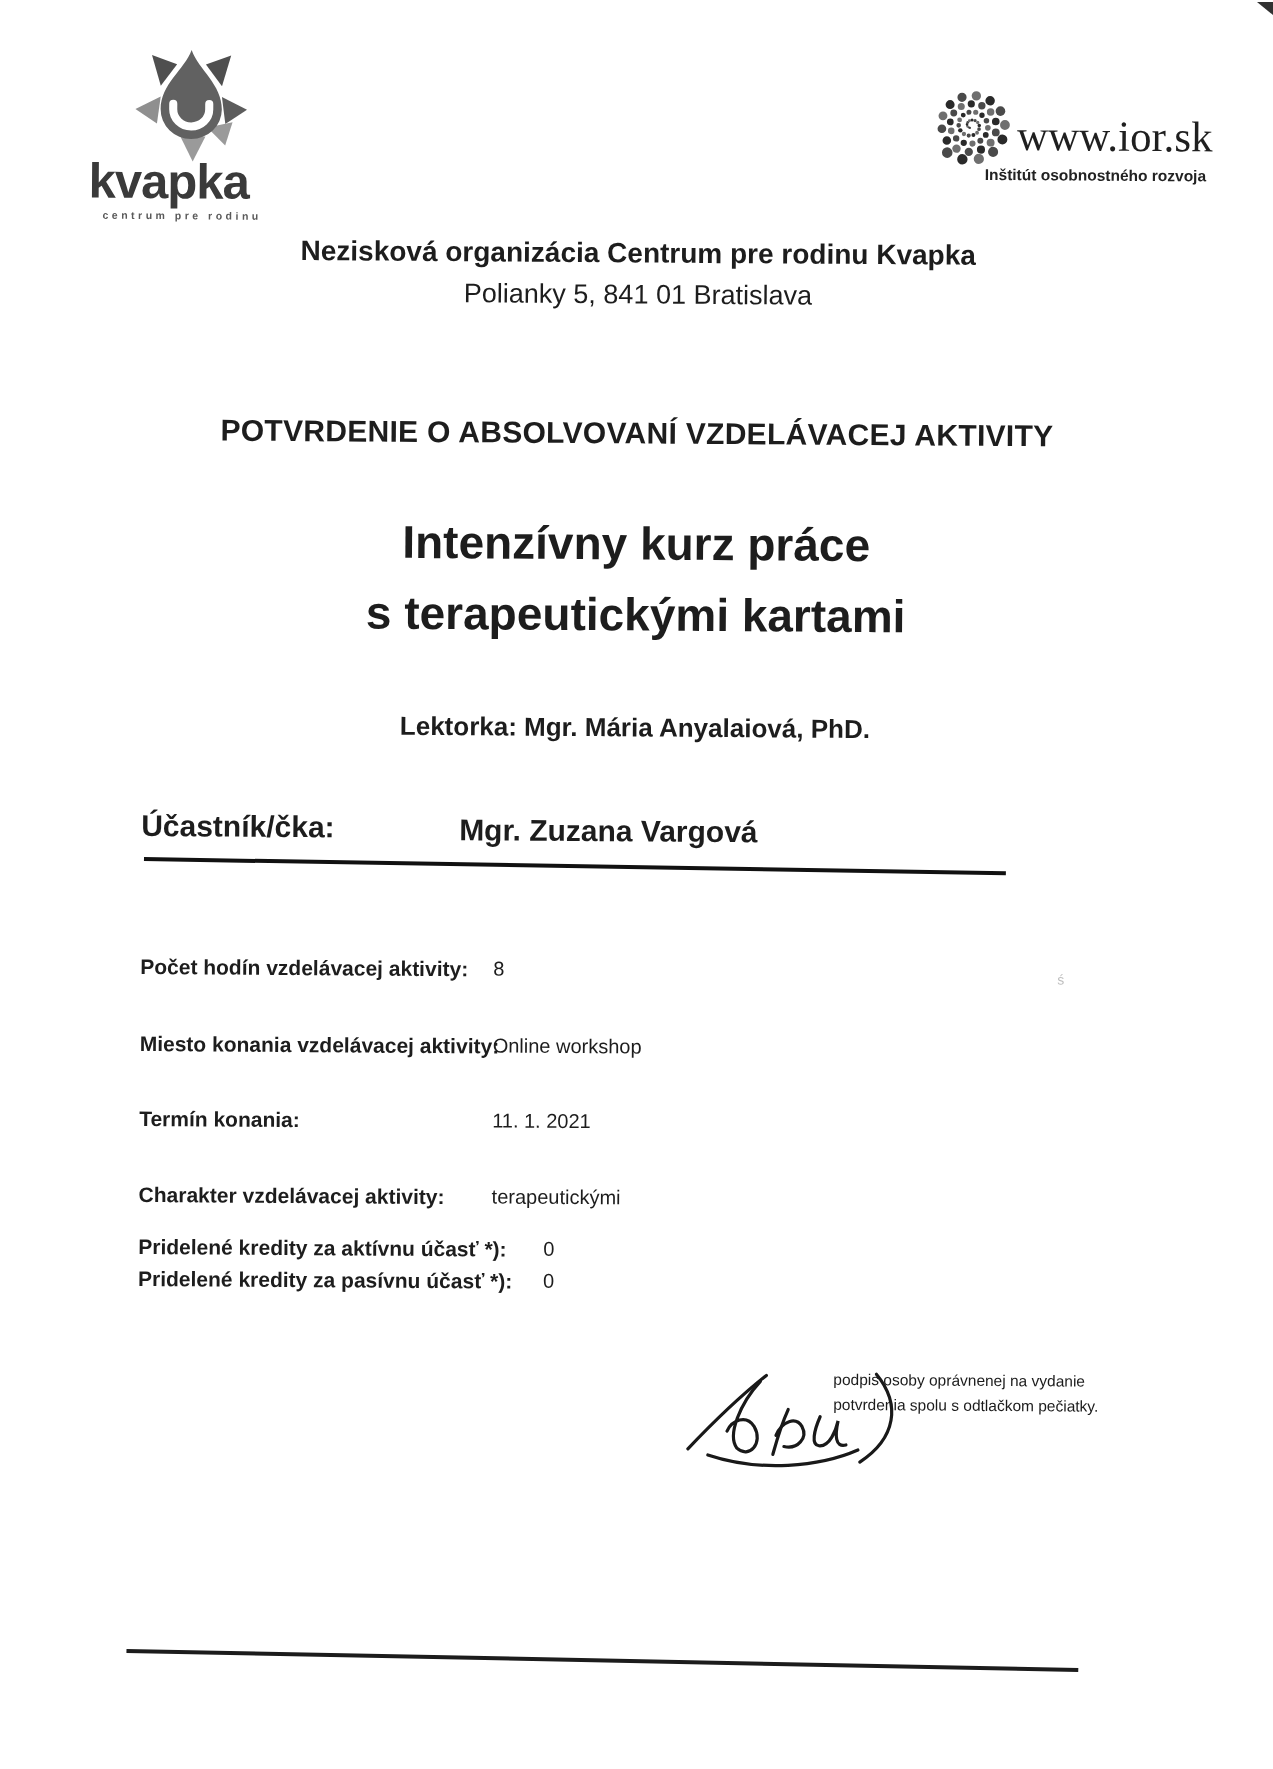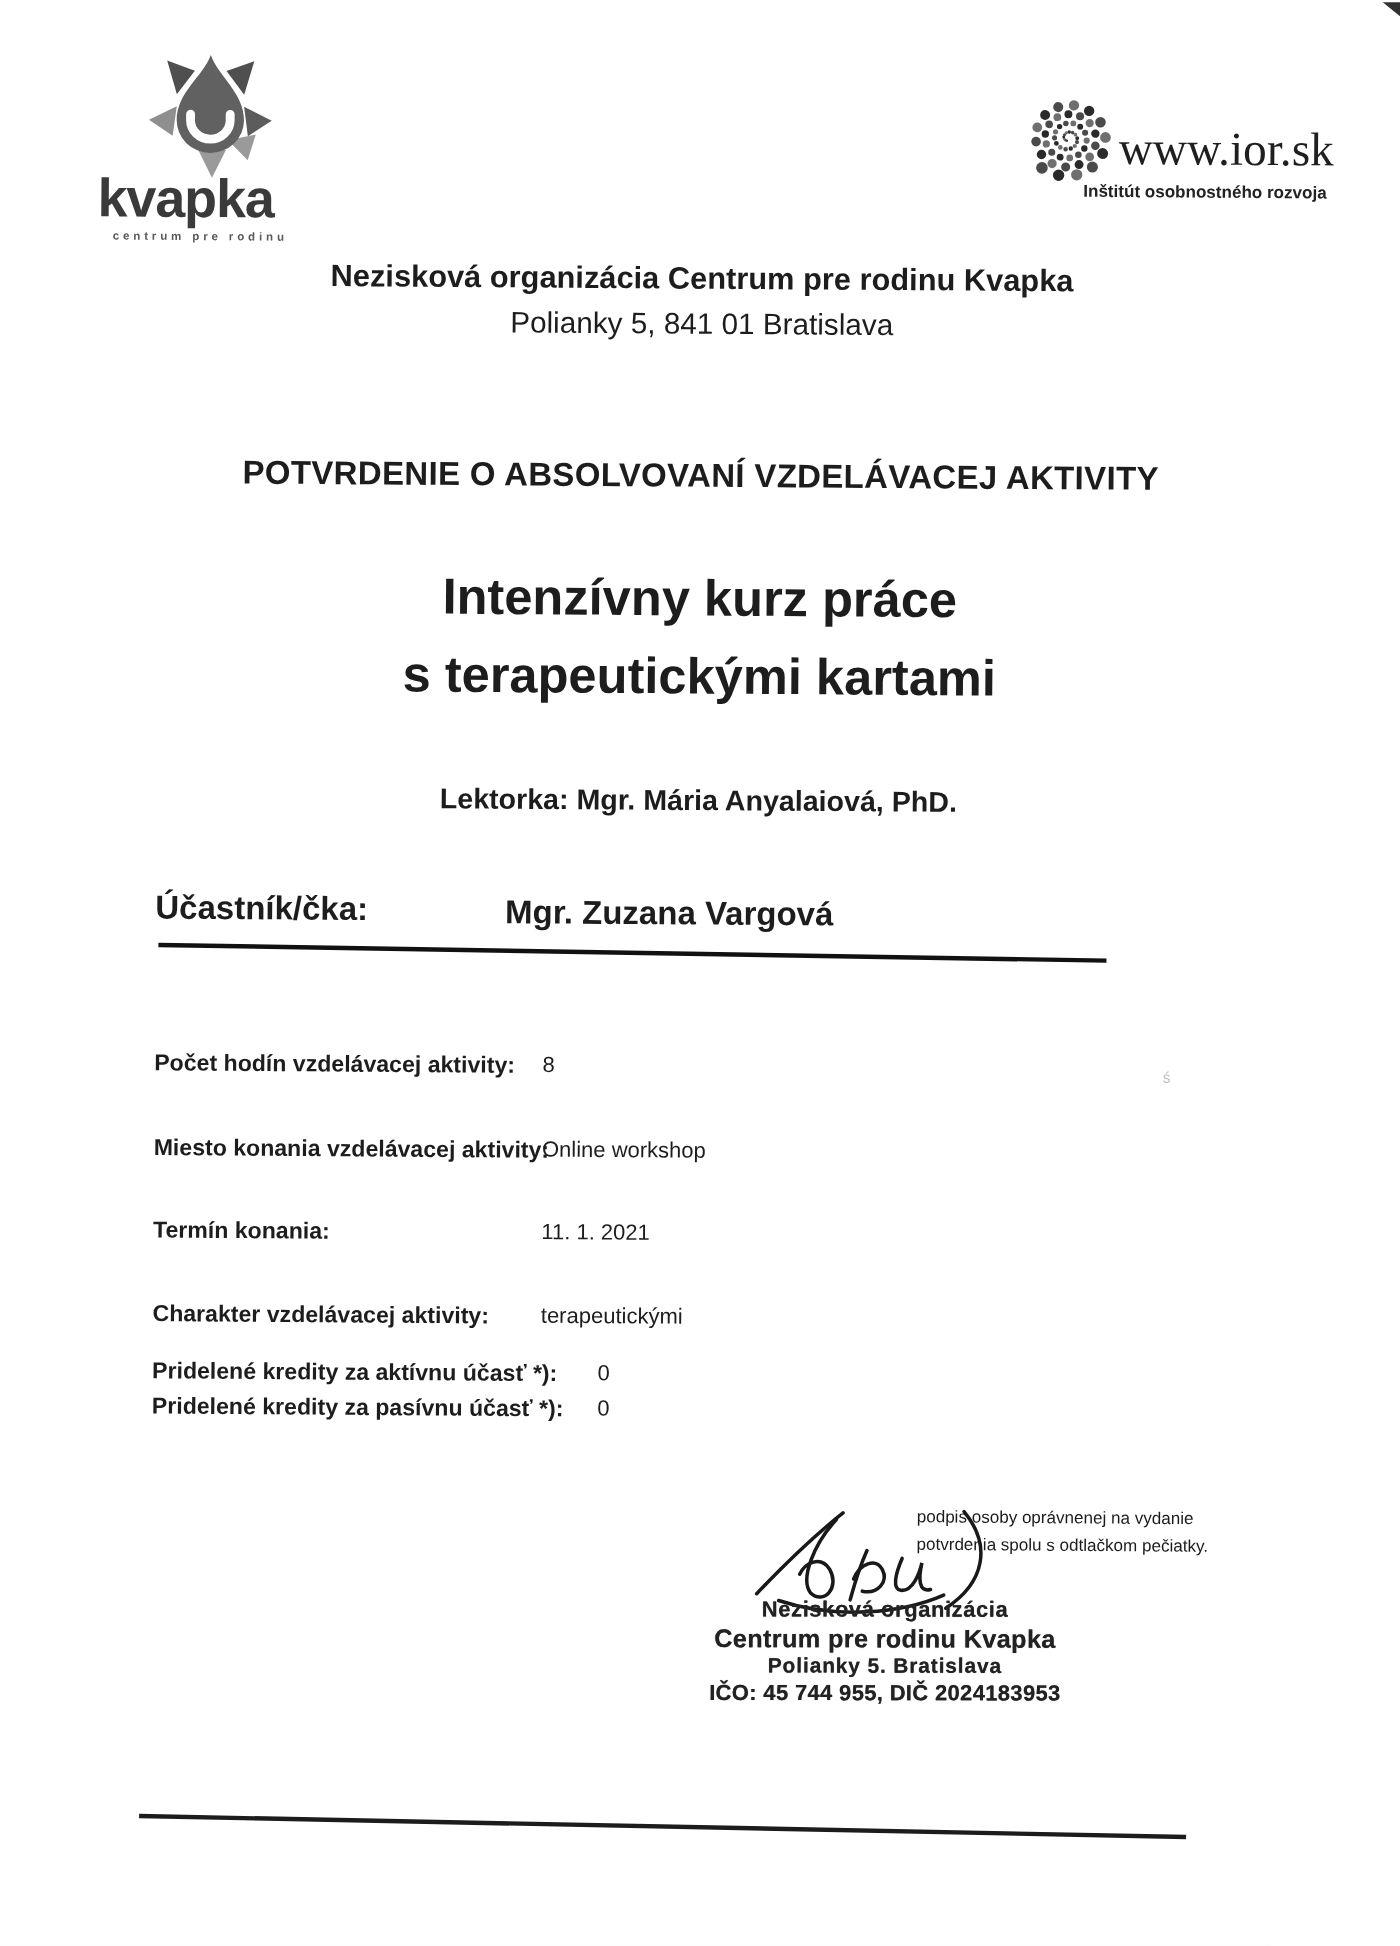--- a/index.html
+++ b/index.html
@@ -185,26 +185,20 @@
         <path d="M8,80 C38,48 66,22 86,6"></path>
         <path d="M80,12 C60,34 47,66 57,79 C69,90 84,74 74,57 C66,45 52,51 47,62"></path>
         <path d="M108,40 C100,58 96,74 93,85"></path>
         <path d="M96,66 C102,51 116,47 122,57 C128,68 118,80 104,77"></path>
         <path d="M140,47 C134,61 131,75 139,76 C150,77 156,60 158,51 C155,65 155,78 166,75"></path>
         <path d="M196,4 C221,34 216,68 180,92"></path>
         <path d="M28,86 C80,103 140,97 178,80"></path>
       </g>
     </svg>
 
-    <div class="abs stamp">
-      <div class="stamp-l1">Nezisková organizácia</div>
-      <div class="stamp-l2">Centrum pre rodinu Kvapka</div>
-      <div class="stamp-l3">Polianky 5. Bratislava</div>
-      <div class="stamp-l4">IČO: 45 744 955, DIČ  2024183953</div>
-    </div>
 
     <div class="abs bottom-rule"></div>
 
     <div class="abs smudge">ś</div>
   </div>
 
   <div class="abs corner-artifact"></div>
 </div>
 
 </body></html>

